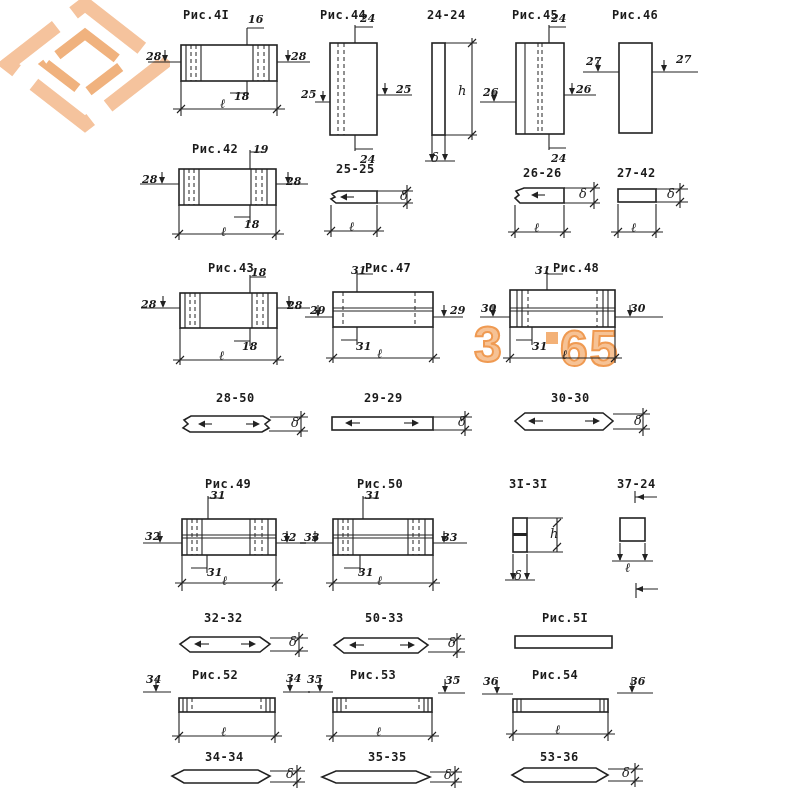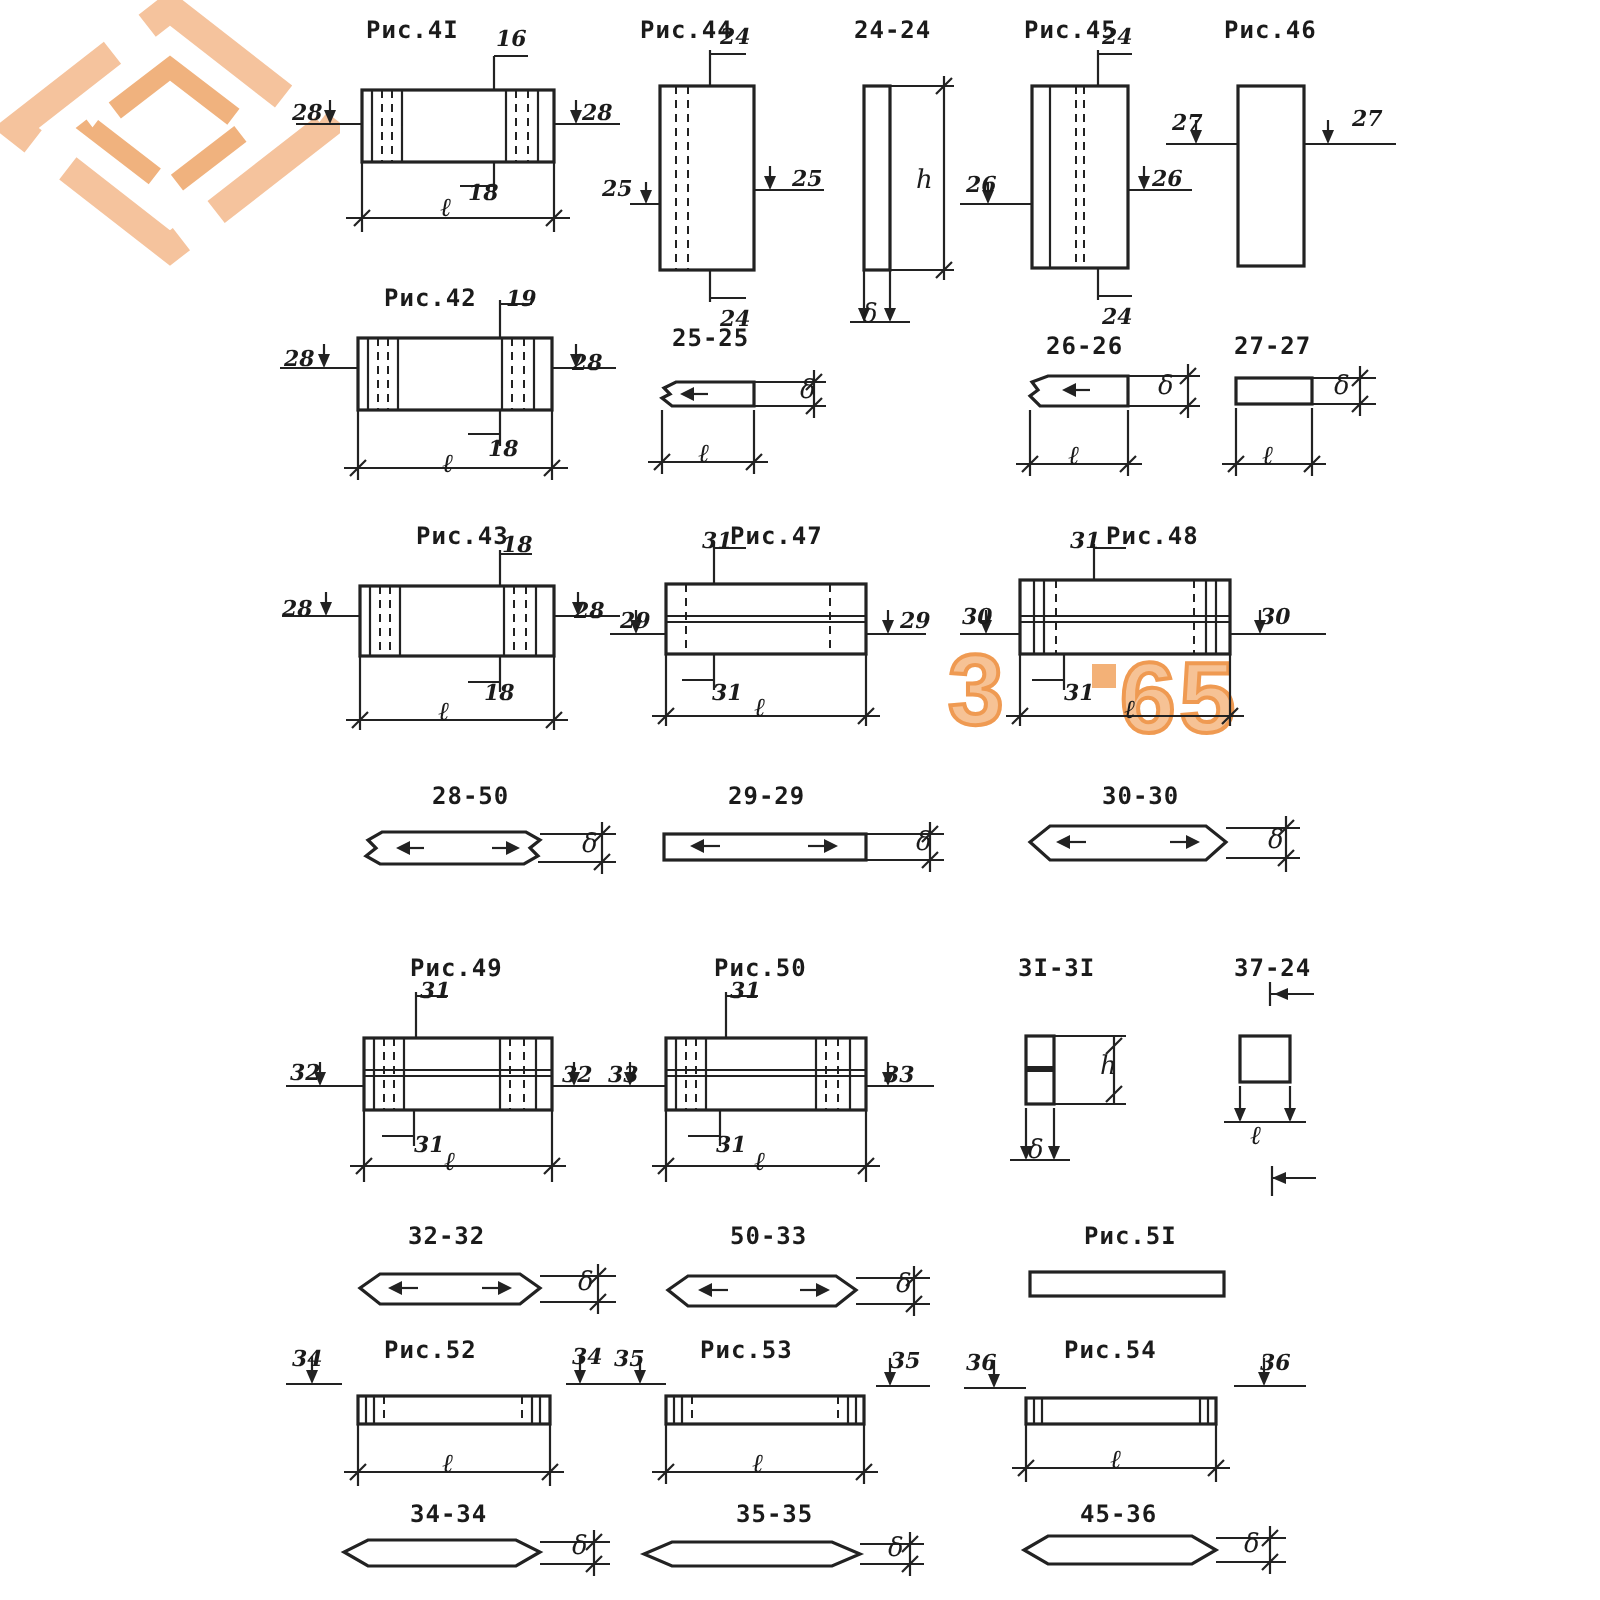--- a/index.html
+++ b/index.html
@@ -169,21 +169,21 @@
     <span class="m" style="left:79px;top:28px">δ</span>
     <span class="m" style="left:34px;top:62px">ℓ</span>
   </div>
 
   <div class="fig" style="left:585px;top:158px;width:100px;height:85px">
     <svg style="left:5px;top:22px" width="95" height="63">
       <rect class="ln2" x="8" y="9" width="38" height="13"></rect>
       <path class="ln" d="M46,9H78 M46,22H78 M70,3V28 M66,13l8,-8 M66,26l8,-8"></path>
       <path class="ln" d="M8,24V58 M46,24V58 M1,52H53 M4,56l8,-8 M42,56l8,-8"></path>
     </svg>
-    <span class="t" style="left:12px;top:8px">27-27</span>
+    <span class="t" style="left:12px;top:8px">27-42</span>
     <span class="m" style="left:62px;top:28px">δ</span>
     <span class="m" style="left:26px;top:62px">ℓ</span>
   </div>
 
   <div class="fig" style="left:118px;top:258px;width:180px;height:118px">
     <svg style="top:12px" width="175" height="105">
       <rect class="ln2" x="42" y="23" width="97" height="35"></rect>
       <path class="ln" d="M47,23V58 M62,23V58 M114,23V58 M130,23V58"></path>
       <path class="dsh" d="M52,23V58 M57,23V58 M119,23V58 M125,23V58"></path>
       <path class="ln" d="M112,5V23 M112,7H128"></path>
@@ -454,18 +454,18 @@
     </svg>
     <span class="t" style="left:60px;top:2px">35-35</span>
     <span class="m" style="left:136px;top:19px">δ</span>
   </div>
 
   <div class="fig" style="left:478px;top:748px;width:155px;height:50px">
     <svg style="left:2px;top:12px" width="150" height="38">
       <path class="ln2" d="M24,8H96L108,15L96,22H24L12,15Z"></path>
       <path class="ln" d="M108,9H143 M108,21H143 M135,3V27 M131,13l8,-8 M131,25l8,-8"></path>
     </svg>
-    <span class="t" style="left:42px;top:2px">45-36</span>
+    <span class="t" style="left:42px;top:2px">53-36</span>
     <span class="m" style="left:124px;top:17px">δ</span>
   </div>
 
   </div>
 </div>
 
 </body></html>

